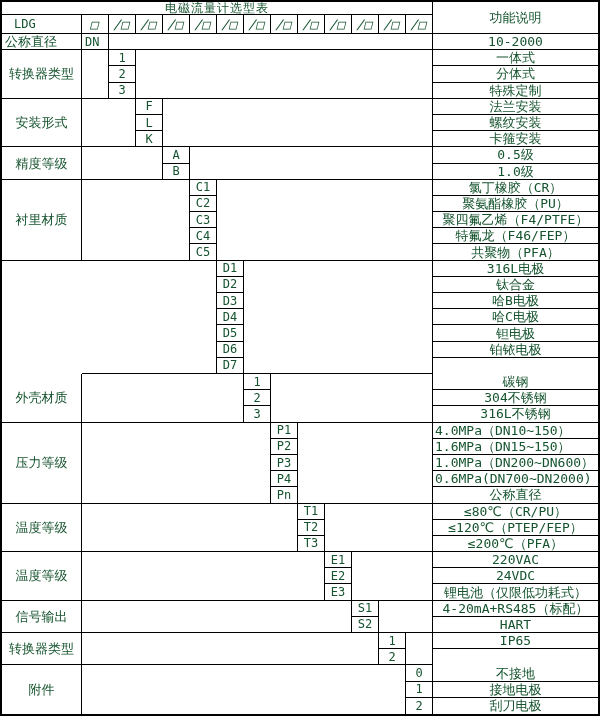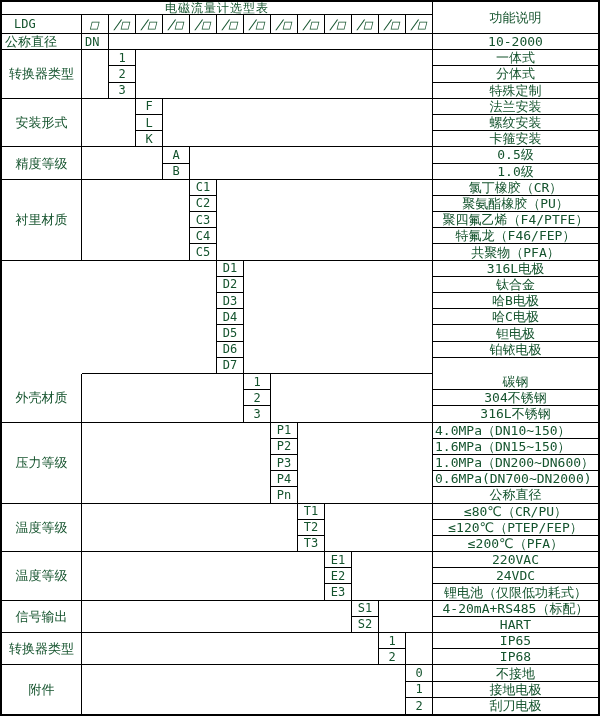--- a/index.html
+++ b/index.html
@@ -195,21 +195,20 @@
   <div class="c" style="grid-area:38/13/40/15"></div>
   <div class="c nr" style="grid-area:38/15/39/16">4-20mA+RS485（标配）</div>
   <div class="c nr" style="grid-area:39/15/40/16">HART</div>
 
   <div class="c" style="grid-area:40/1/42/2">转换器类型</div>
   <div class="c" style="grid-area:40/2/42/13"></div>
   <div class="c code" style="grid-area:40/13/41/14">1</div>
   <div class="c code" style="grid-area:41/13/42/14">2</div>
   <div class="c" style="grid-area:40/14/42/15"></div>
   <div class="c nr" style="grid-area:40/15/41/16">IP65</div>
-  <div class="c nr" style="grid-area:41/15/42/16">IP68</div>
 
   <div class="c nb" style="grid-area:42/1/45/2">附件</div>
   <div class="c nb" style="grid-area:42/2/45/14"></div>
   <div class="c code" style="grid-area:42/14/43/15">0</div>
   <div class="c code" style="grid-area:43/14/44/15">1</div>
   <div class="c code nb" style="grid-area:44/14/45/15">2</div>
   <div class="c nr" style="grid-area:42/15/43/16">不接地</div>
   <div class="c nr" style="grid-area:43/15/44/16">接地电极</div>
   <div class="c nr nb" style="grid-area:44/15/45/16">刮刀电极</div>
 

